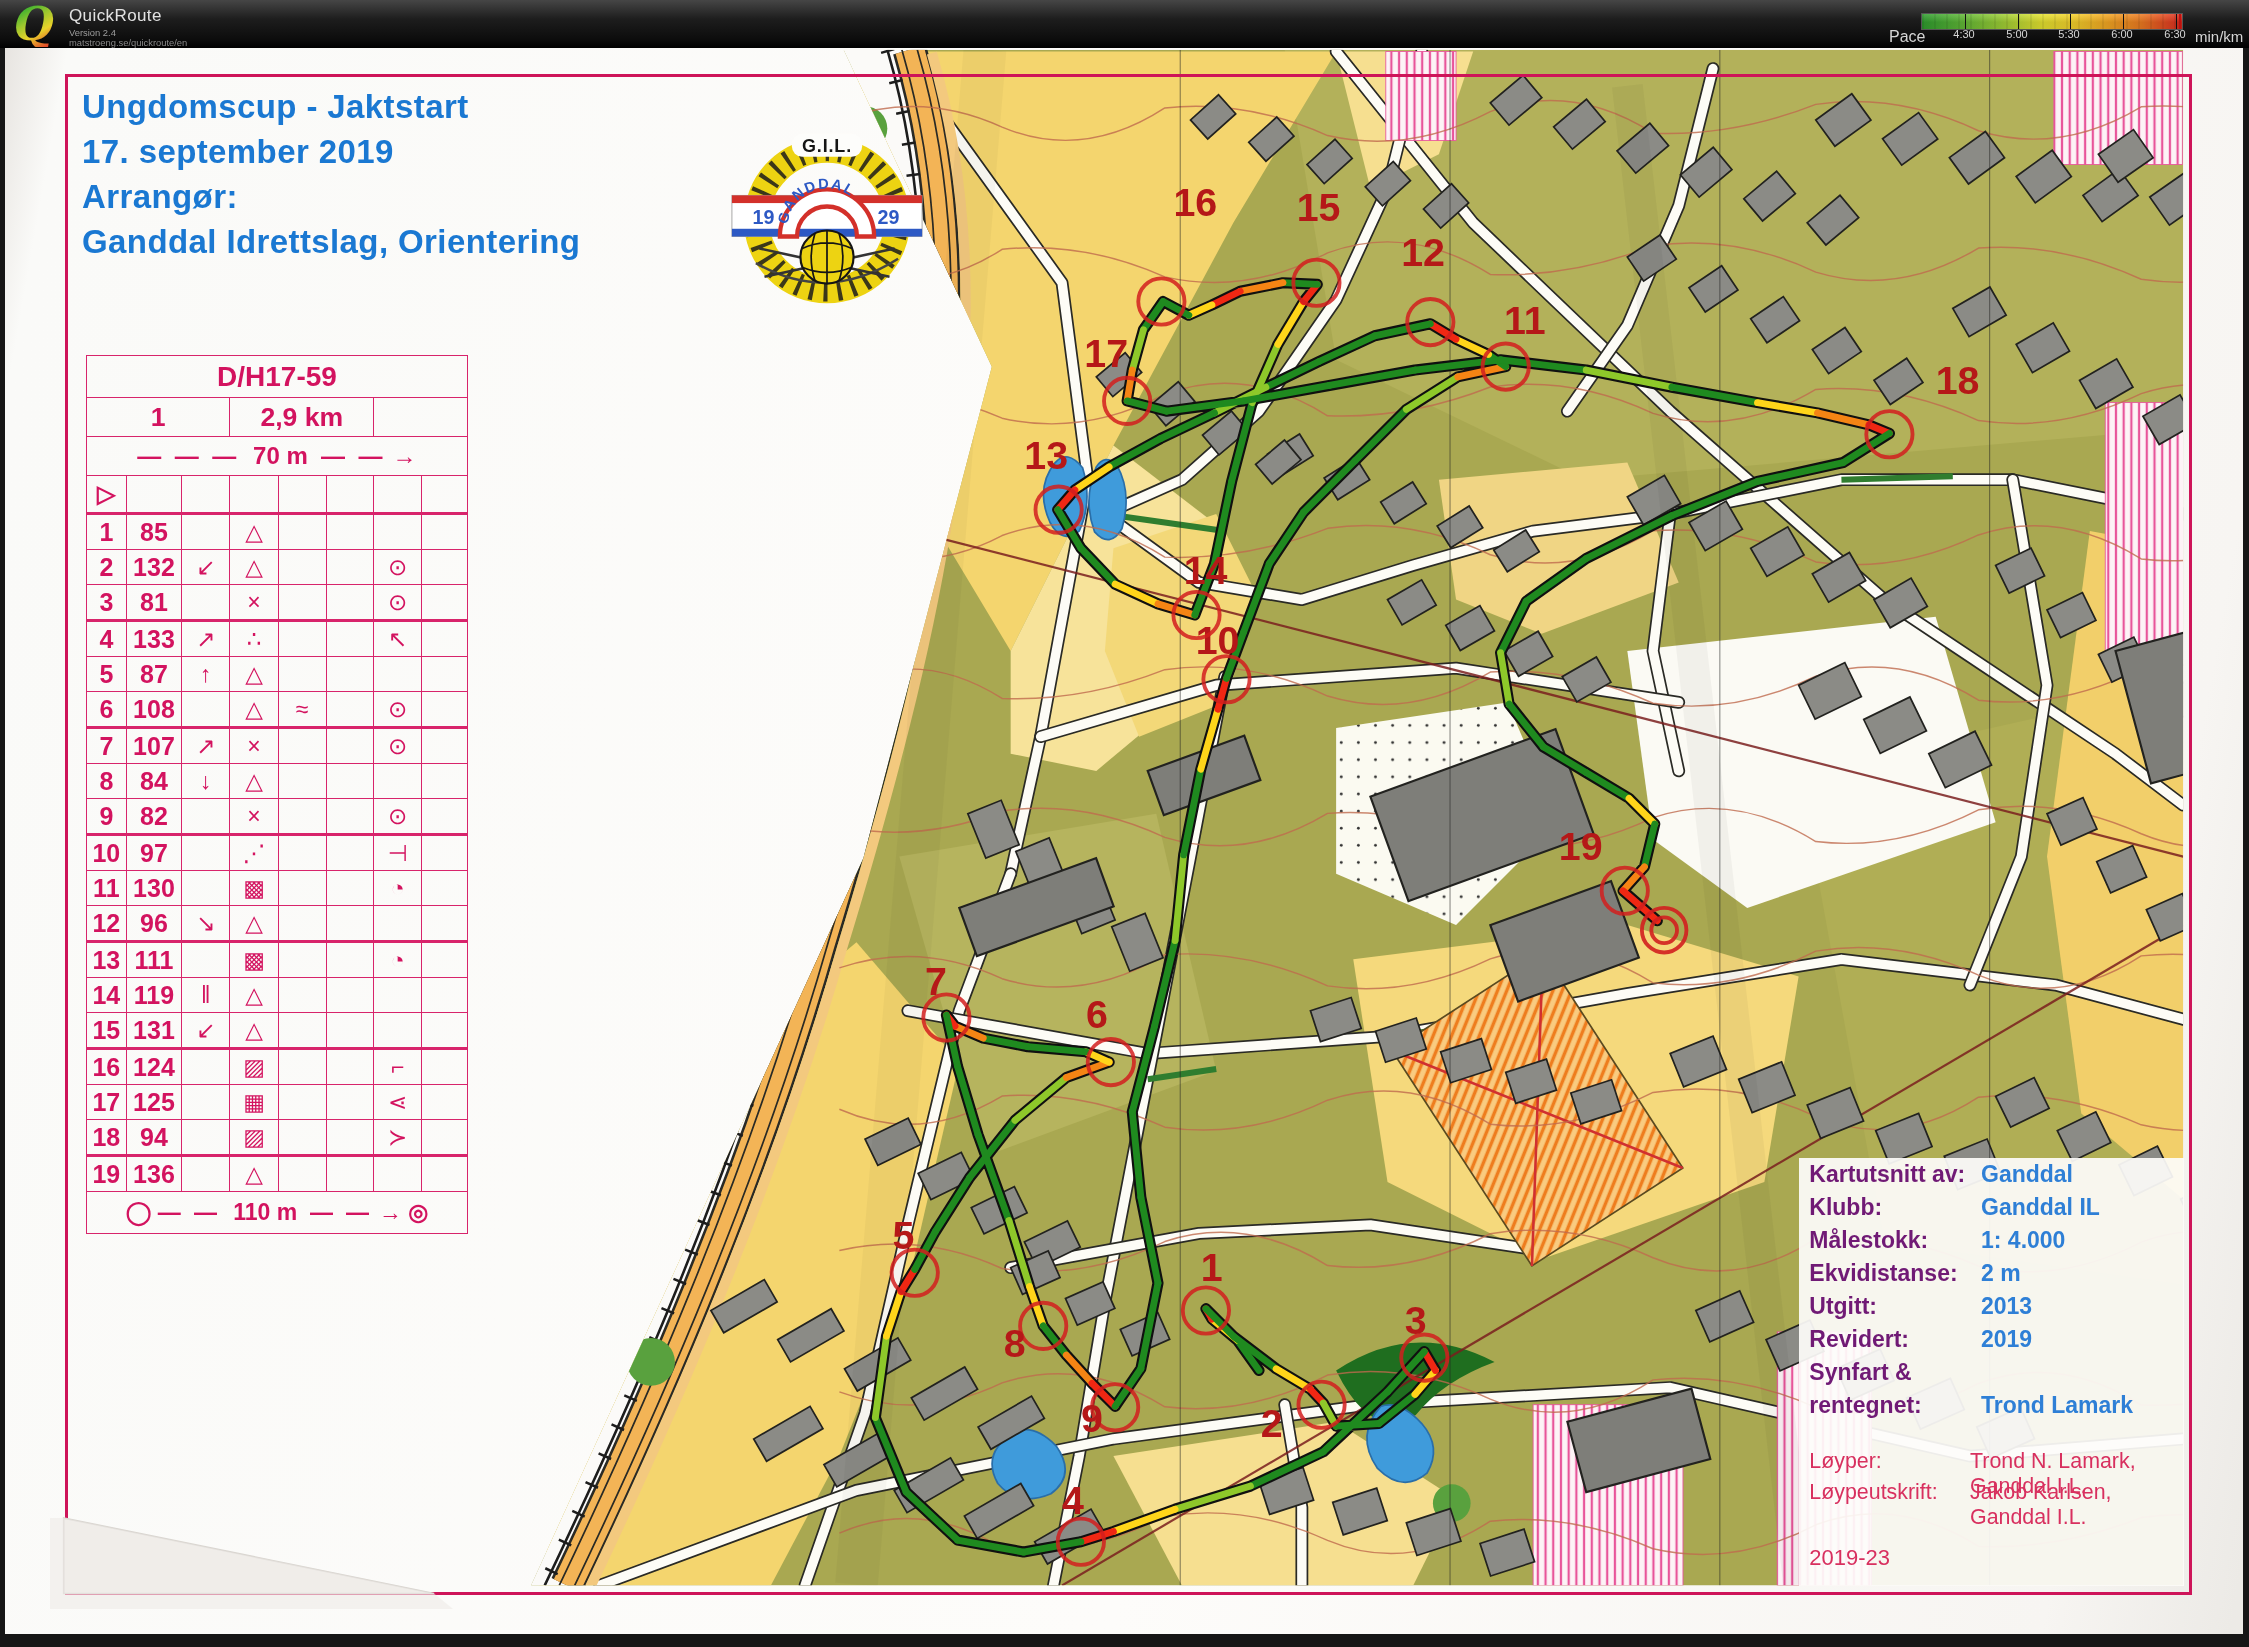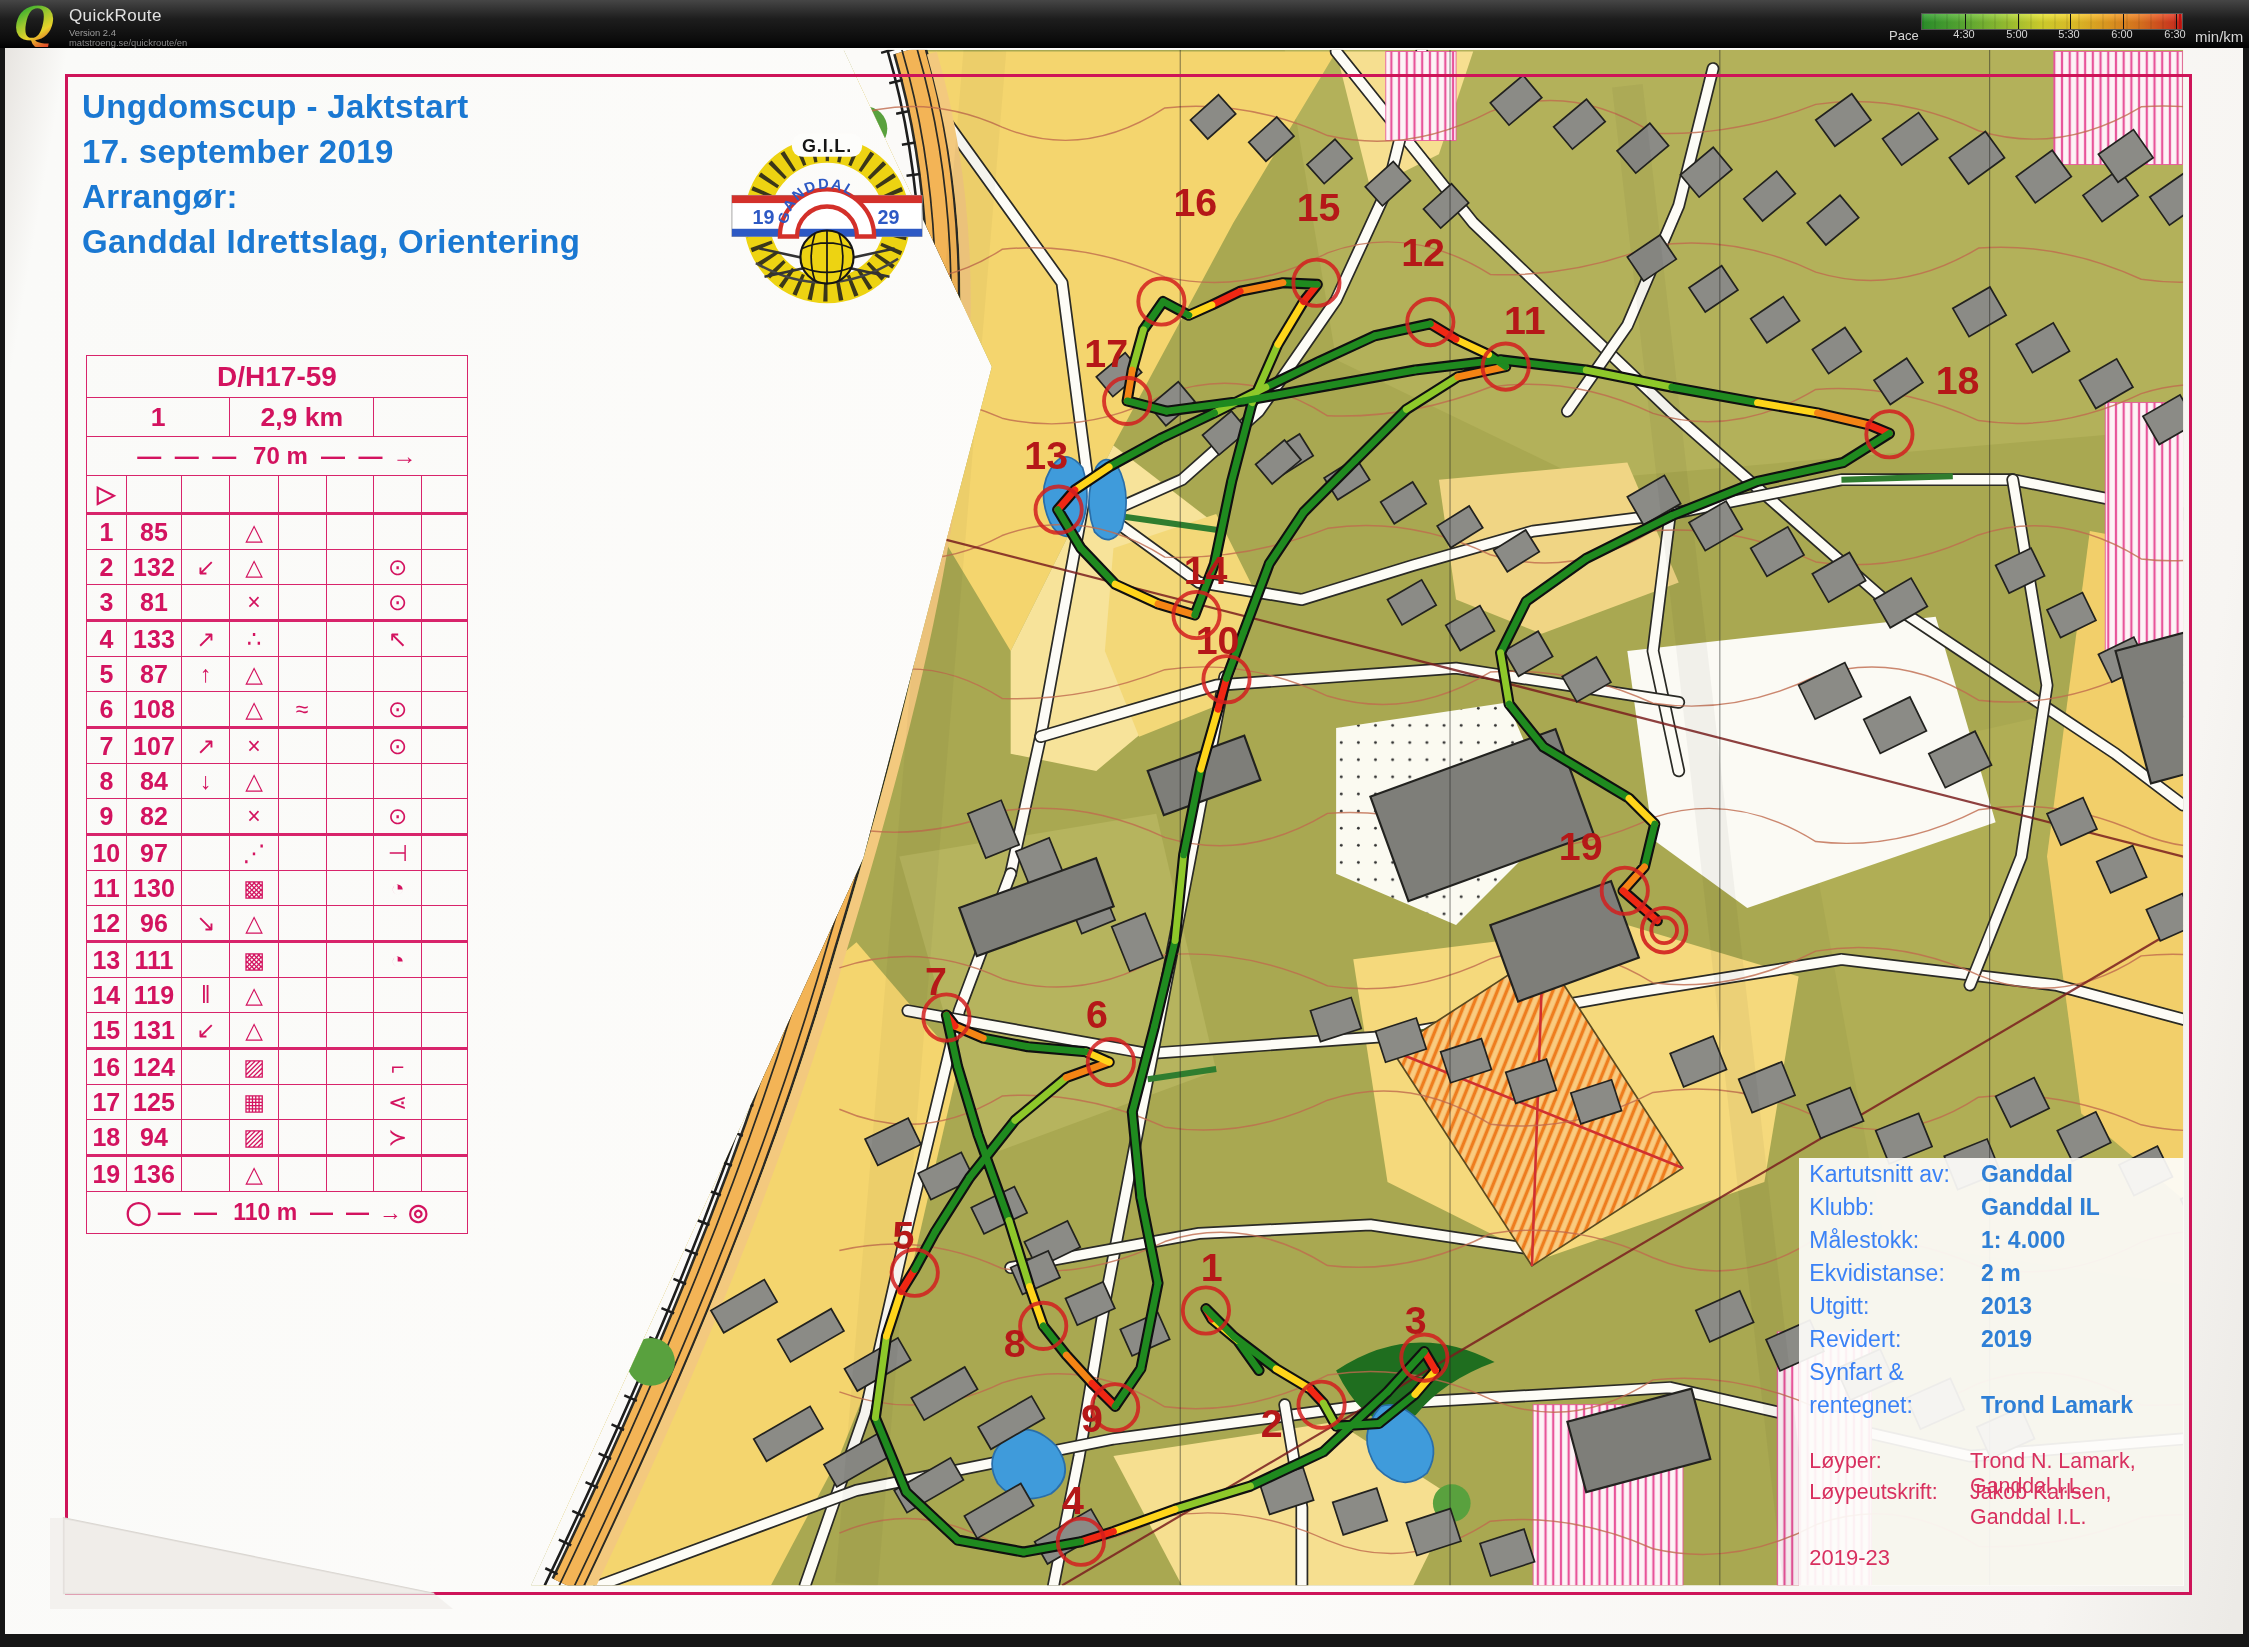--- a/index.html
+++ b/index.html
@@ -9,21 +9,21 @@
   .header{position:absolute;left:0;top:0;width:2250px;height:48px;z-index:40;
           background:linear-gradient(#464646,#1d1d1d 40%,#0b0b0b 85%,#000);}
   .qlogo{position:absolute;left:13.7px;top:0.9px;width:48px;height:46px;}
   .qlogo span{display:block;font-family:"DejaVu Serif",serif;font-style:italic;font-weight:bold;
         font-size:46px;line-height:46px;
         background:linear-gradient(150deg,#2fae2f 15%,#9cc72e 40%,#e8d22a 62%,#e2442a 88%);
         -webkit-background-clip:text;background-clip:text;color:transparent;}
   .app-title{position:absolute;left:69px;top:6px;font-size:17px;color:#e2e2e2;letter-spacing:0.4px;}
   .app-sub{position:absolute;left:69px;top:26.6px;font-size:9.4px;color:#9d9d9d;}
   .app-sub2{position:absolute;left:69px;top:37px;font-size:9.4px;color:#8a8a8a;}
-  .pace-label{position:absolute;left:1889px;top:28px;font-size:13px;color:#d6d6d6;}
+  .pace-label{position:absolute;left:1889px;top:28px;font-size:16px;color:#d6d6d6;}
   .pace-unit{position:absolute;left:2195px;top:28px;font-size:15px;color:#d6d6d6;}
   .pace-bar{position:absolute;left:1921px;top:13px;width:260px;height:14.6px;border:0.9px solid #555;
      background:
        repeating-linear-gradient(90deg,rgba(0,0,0,.07) 0 1.7px,transparent 1.7px 12px),
        linear-gradient(rgba(255,255,255,.14),rgba(0,0,0,.12) 55%),
        linear-gradient(90deg,#2f9e2f,#5cb737 14%,#9ccf36 30%,#e6e431 46%,#f6d22c 58%,#f5a623 72%,#ef7d22 84%,#e33a22 97%,#d62619);}
   .pace-bar .tick{position:absolute;top:0;width:0.9px;height:100%;background:#111;}
   .pace-bar .endmark{position:absolute;right:0.9px;top:0;width:2.6px;height:100%;background:#c01010;}
   .pace-ticklabel{position:absolute;top:28px;font-size:11px;color:#d6d6d6;transform:translateX(-50%);}
   
@@ -44,21 +44,21 @@
   .card tr.dist td{font-size:24px;height:38px;}
   .card tr.startrow td{height:36px;font-size:24px;}
   .card tr.thick td{border-bottom-width:3.4px;}
   .card td.sym{font-size:23px;font-weight:normal;}
   .card tr.fin td{height:41px;font-size:23px;}
   .dashes{letter-spacing:3.4px;font-weight:bold;}
   
   .infobox{position:absolute;left:1799px;top:1158px;width:385px;height:428px;z-index:8;
      background:rgba(253,252,250,.93);}
   .inforow{position:relative;height:33px;}
-  .inforow .lbl{position:absolute;left:10.3px;top:3.4px;font-weight:normal;font-size:23px;color:#3b82f6;}
+  .inforow .lbl{position:absolute;left:10.3px;top:3.4px;font-weight:bold;font-size:23px;color:#701a75;}
   .inforow .val{position:absolute;left:182px;top:3.4px;font-weight:bold;font-size:23px;color:#2e7fd6;}
   .credits{margin-top:24px;}
   .credrow{position:relative;height:31px;}
   .credrow .lbl{position:absolute;left:10.3px;top:3.4px;font-size:21.4px;color:#d8305f;}
   .credrow .val{position:absolute;left:171px;top:3.4px;font-size:21.4px;color:#d8305f;}
   .edition{position:absolute;left:10.3px;bottom:15.4px;font-size:22px;color:#d8305f;}
   svg.mapcanvas{position:absolute;left:0;top:0;z-index:4;}
   svg.dogear{position:absolute;left:50px;top:1506px;z-index:12;}
 </style>
 </head>

